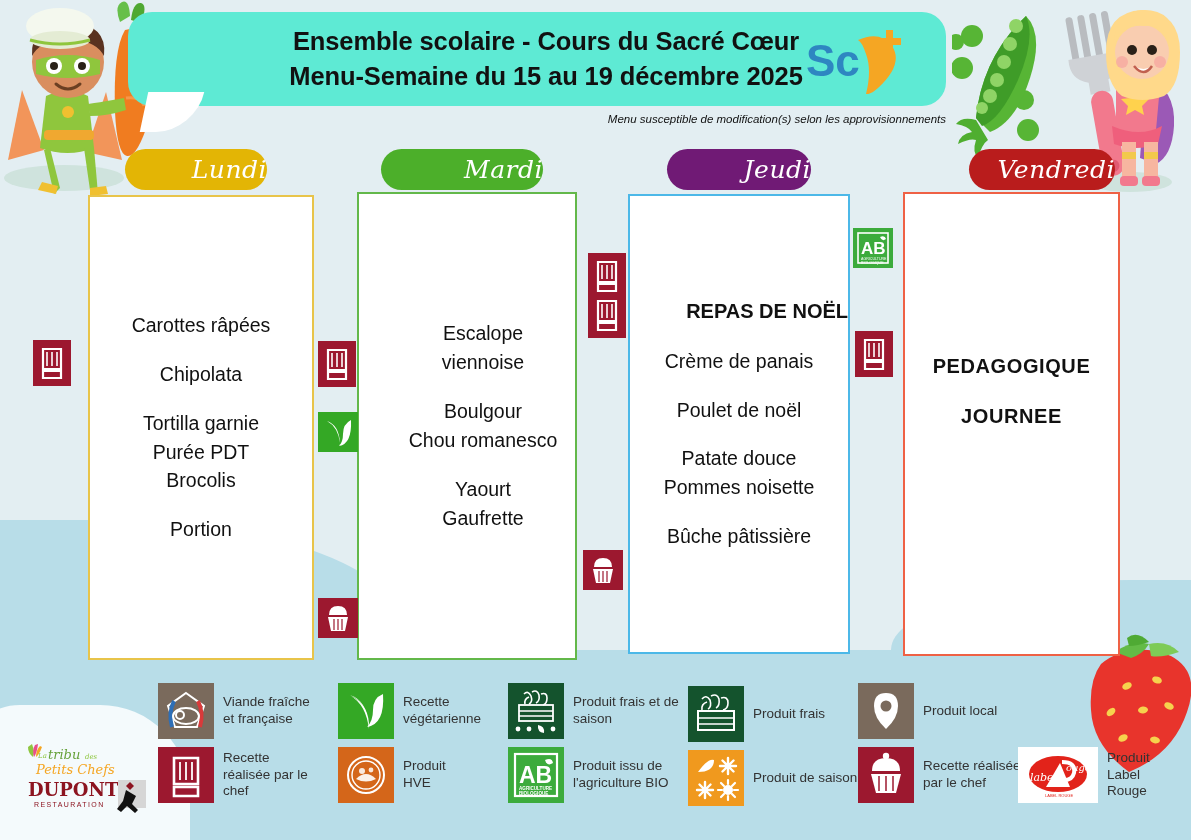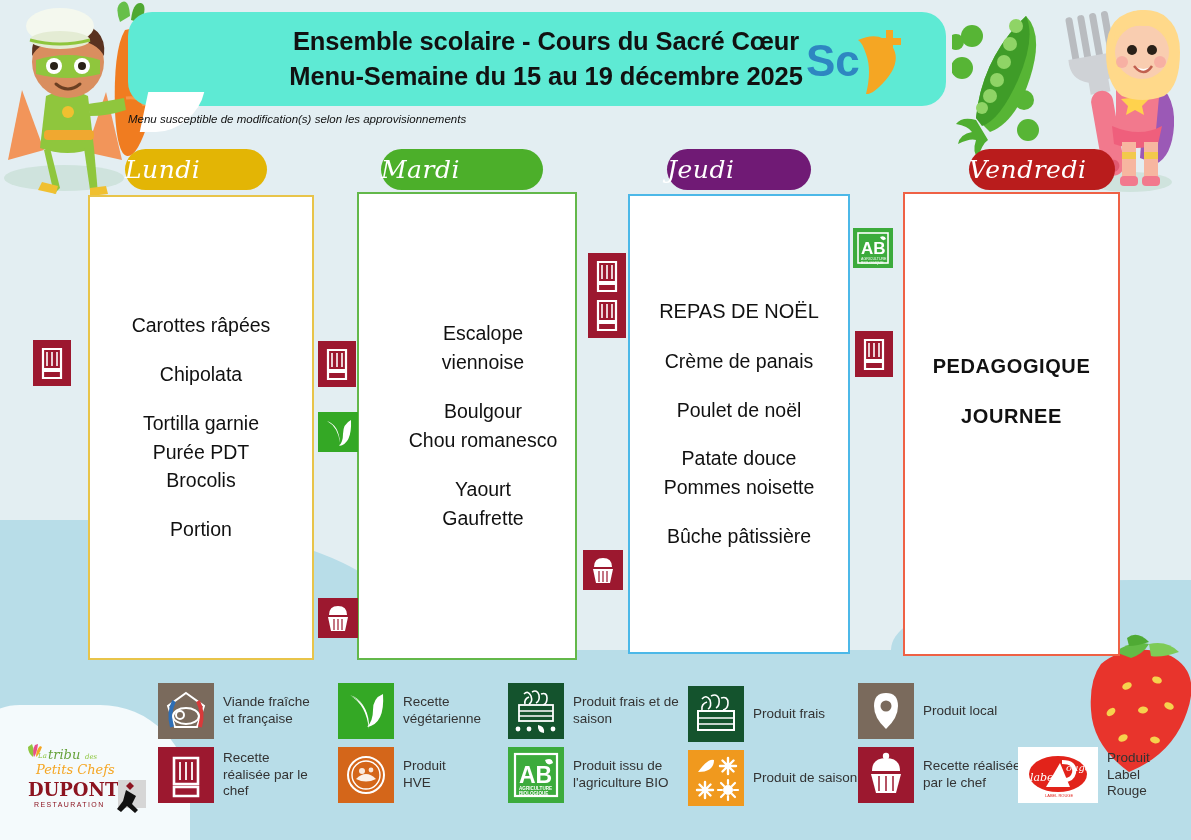--- a/index.html
+++ b/index.html
@@ -44,50 +44,50 @@
     border-radius: 0 0 40px 0; transform: skewX(-12deg);
   }
   .header-texts { text-align: center; width: 700px; margin-left: 18px; }
   .header-title, .header-subtitle {
     font-size: 25.5px; font-weight: bold; color: #111; letter-spacing: -0.1px;
     line-height: 1.36; white-space: nowrap;
   }
   .sc-logo { position: absolute; right: 34px; top: 16px; width: 110px; height: 66px; }
   .header-note {
     position: absolute; left: 128px; top: 113px; width: 818px;
-    text-align: left; font-size: 11.5px; font-style: italic; color: #111;
+    text-align: right; font-size: 11.5px; font-style: italic; color: #111;
   }
 
   
   .mascot-left { position: absolute; left: -2px; top: 0px; width: 190px; height: 195px; }
   .mascot-right { position: absolute; right: 2px; top: 0px; width: 135px; height: 195px; }
   .peas { position: absolute; left: 952px; top: 8px; width: 120px; height: 150px; }
   .strawberry { position: absolute; right: 0px; bottom: 60px; width: 130px; height: 150px; }
 
   
   .day-badge {
     position: absolute; height: 41px; border-radius: 21px;
-    display: flex; align-items: center; justify-content: flex-start;
+    display: flex; align-items: center; justify-content: flex-end;
     color: #fff; font-size: 25px;
     font-family: "DejaVu Serif", serif;
     font-style: italic; font-weight: normal;
     letter-spacing: 0.5px;
   }
   .day-card {
     position: absolute; background: #ffffff; border: 2px solid #ccc;
     display: flex; align-items: center; justify-content: center;
   }
   .day-menu {
     width: 100%; text-align: center; color: #111;
     font-size: 19.5px; line-height: 1.48;
   }
   .menu-group { margin-bottom: 20px; }
   .menu-group:last-child { margin-bottom: 0; }
   .menu-line { white-space: nowrap; }
-  .menu-line.bold { font-weight: normal; font-size: 20px; }
+  .menu-line.bold { font-weight: bold; font-size: 20px; text-align: right; }
   .menu-line.big { font-weight: bold; font-size: 20px; letter-spacing: 0.6px; }
 
   
   .edge-icon {
     position: absolute; width: 38px; height: 46px;
     display: flex; align-items: center; justify-content: center;
   }
   .edge-icon.sq { width: 40px; height: 40px; }
 
   

